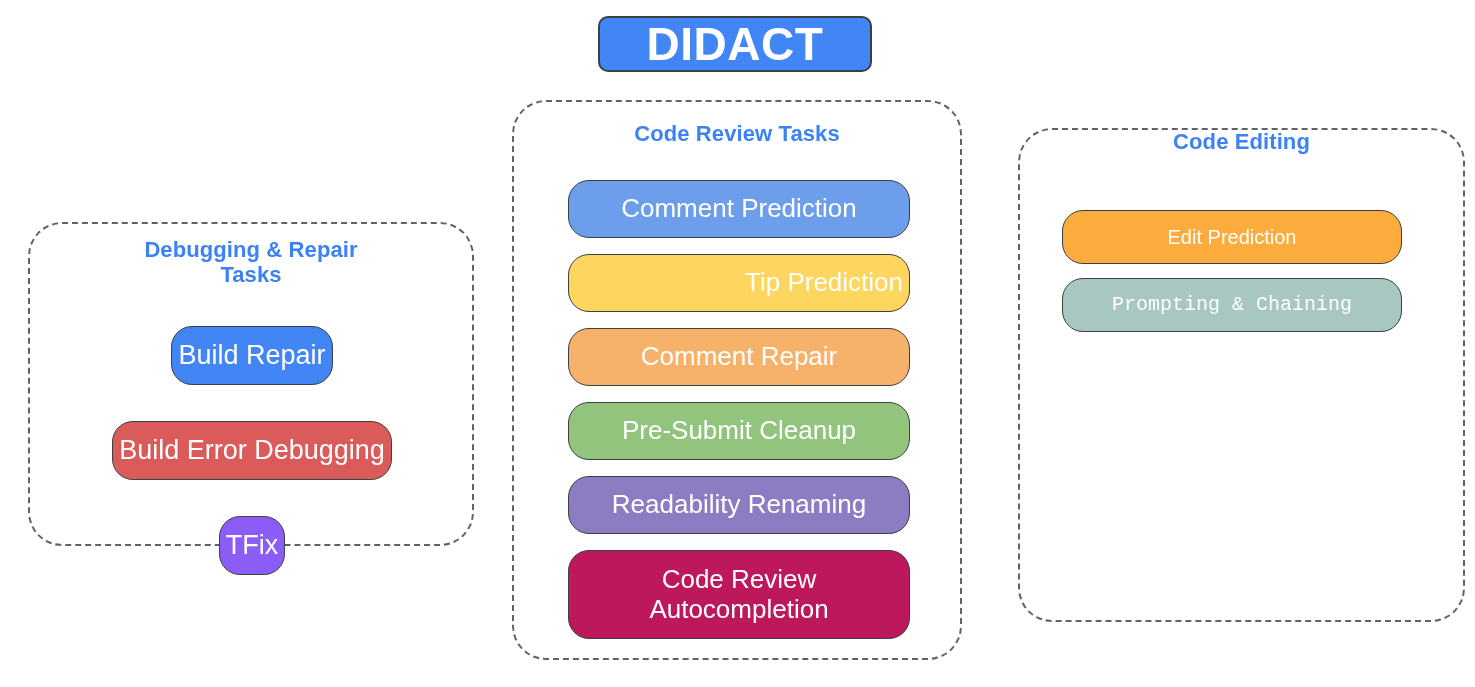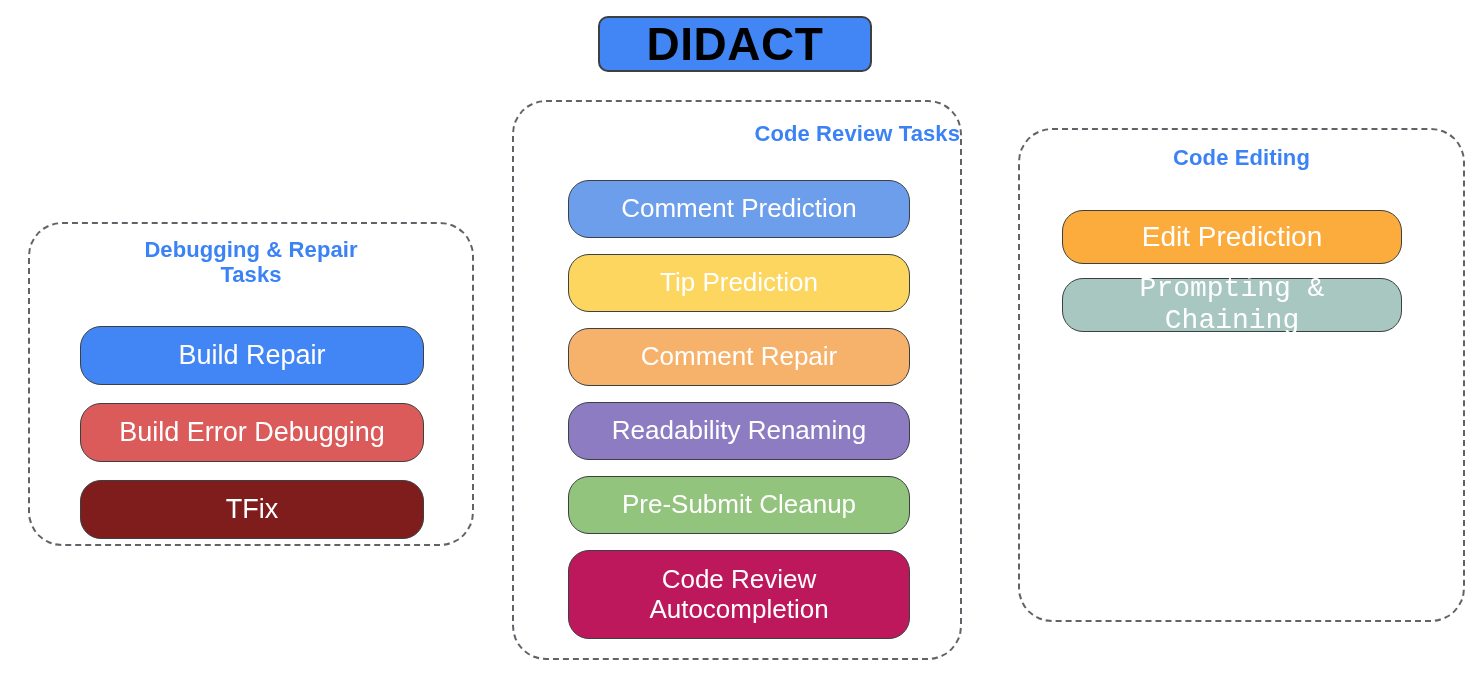--- a/index.html
+++ b/index.html
@@ -29,21 +29,21 @@
     height: 56px;
     background: #4285F4;
     border: 2px solid #3c4043;
     border-radius: 10px;
     display: flex;
     align-items: center;
     justify-content: center;
     box-sizing: border-box;
   }
   #title-pill .title-text {
-    color: #000000;
+    color: #ffffff;
     font-size: 46px;
     font-weight: bold;
     letter-spacing: 0.5px;
     line-height: 1;
     white-space: nowrap;
   }
 
   
   .group {
     position: absolute;
@@ -84,35 +84,35 @@
   .task-label {
     display: block;
     width: 100%;
     line-height: 1.14;
     white-space: pre-line;
   }
 
   
   #group-debugging { left: 28px;  top: 222px; width: 446px;  height: 324px; }
   #group-debugging .group-title { top: 14px; }
-  #group-debugging .task-list { left: 50px; top: 102px; width: 344px; gap: 18px; }
+  #group-debugging .task-list { left: 50px; top: 102px; width: 344px; gap: 36px; align-items: center; }
   #group-debugging .task-box { height: 59px; font-size: 27px; }
 
   
   #group-codereview { left: 512px; top: 100px; width: 450px; height: 560px; }
   #group-codereview .group-title { top: 20px; }
   #group-codereview .task-list { left: 54px; top: 78px; width: 342px; gap: 16px; }
   #group-codereview .task-box { height: 58px; font-size: 26px; }
   #group-codereview .task-box.tall { height: 89px; }
 
   
   #group-codeediting { left: 1018px; top: 128px; width: 447px; height: 494px; }
-  #group-codeediting .group-title { top: 16px; }
+  #group-codeediting .group-title { top: 0; }
   #group-codeediting .task-list { left: 42px; top: 80px; width: 340px; gap: 14px; }
-  #group-codeediting .task-box { height: 54px; font-size: 28px; }
+  #group-codeediting .task-box { height: 54px; font-size: 20px; }
   #group-codeediting .task-box.tall { height: 83px; }
 </style>
 </head>
 <body>
 
 <div id="canvas">
 
   <div id="title-pill">
     <span class="title-text">DIDACT</span>
   </div>
@@ -120,43 +120,43 @@
   <div class="group" id="group-debugging">
     <div class="group-title" style="white-space: pre-line;">Debugging &amp; Repair
 Tasks</div>
     <div class="task-list">
         <div class="task-box" style="background: rgb(66, 133, 244);">
           <span class="task-label">Build Repair</span>
         </div>
         <div class="task-box" style="background: rgb(219, 91, 91);">
           <span class="task-label">Build Error Debugging</span>
         </div>
-        <div class="task-box" style="background: #7f1d1d;">
+        <div class="task-box" style="background: #8b5cf6;">
           <span class="task-label">TFix</span>
         </div>
       </div>
   </div>
 
   <div class="group" id="group-codereview">
-    <div class="group-title" style="white-space: pre-line; text-align: right;">Code Review Tasks</div>
+    <div class="group-title" style="white-space: pre-line;">Code Review Tasks</div>
     <div class="task-list">
         <div class="task-box" style="background: rgb(109, 158, 235);">
           <span class="task-label">Comment Prediction</span>
         </div>
-        <div class="task-box" style="background: rgb(252, 214, 95);">
+        <div class="task-box" style="background: rgb(252, 214, 95); text-align: right;">
           <span class="task-label">Tip Prediction</span>
         </div>
         <div class="task-box" style="background: rgb(246, 178, 107);">
           <span class="task-label">Comment Repair</span>
         </div>
+        <div class="task-box" style="background: rgb(147, 196, 125);">
+          <span class="task-label">Pre-Submit Cleanup</span>
+        </div>
         <div class="task-box" style="background: rgb(142, 124, 195);">
           <span class="task-label">Readability Renaming</span>
-        </div>
-        <div class="task-box" style="background: rgb(147, 196, 125);">
-          <span class="task-label">Pre-Submit Cleanup</span>
         </div>
         <div class="task-box tall" style="background: #be185d;">
           <span class="task-label">Code Review
 Autocompletion</span>
         </div>
       </div>
   </div>
 
   <div class="group" id="group-codeediting">
     <div class="group-title" style="white-space: pre-line;">Code Editing</div>

